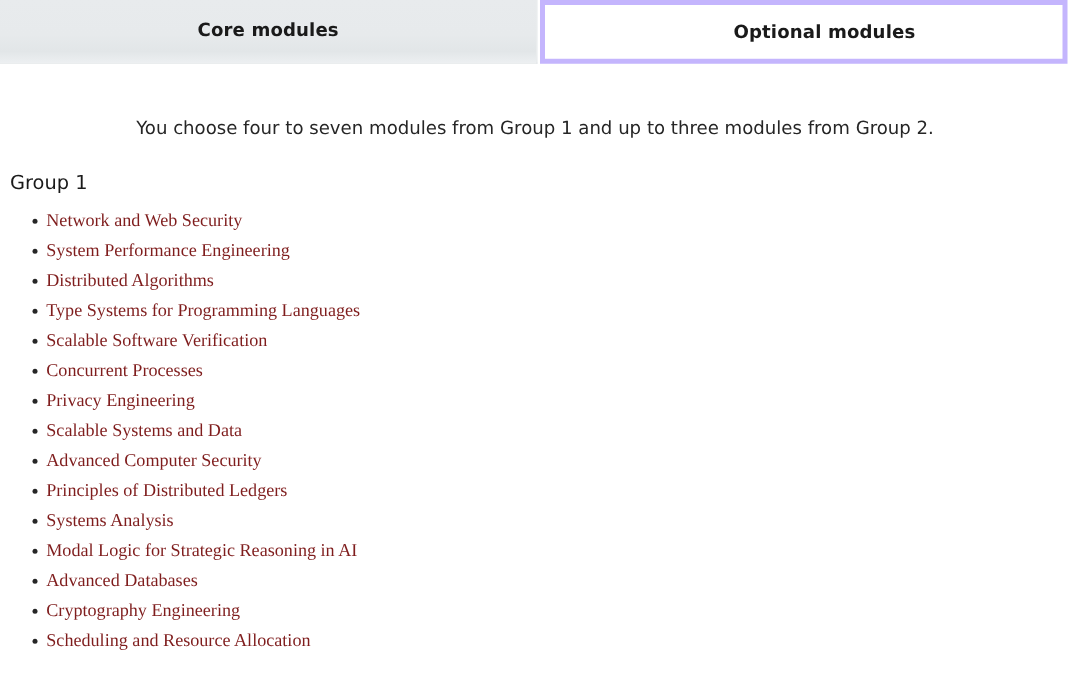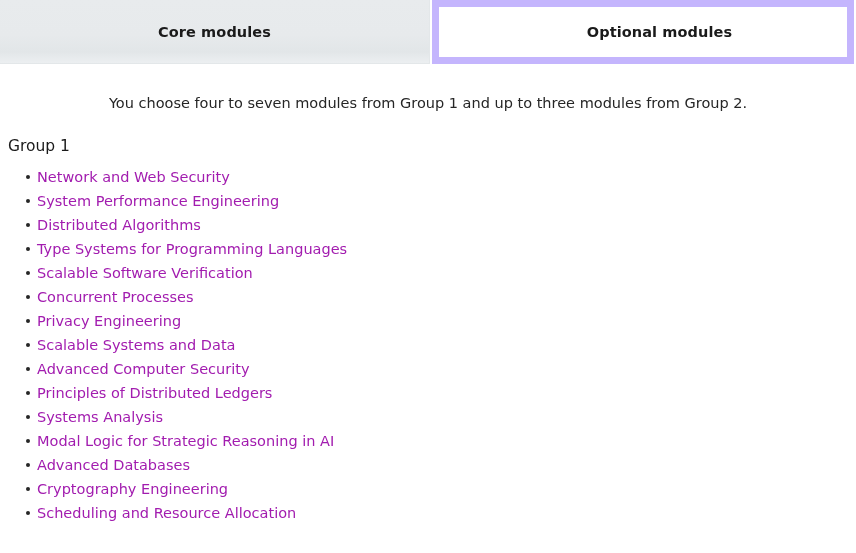--- a/index.html
+++ b/index.html
@@ -20,21 +20,21 @@
   
   .tabs {
     position: relative;
     height: 65px;
     width: 856px;
     box-sizing: border-box;
   }
   .tab {
     position: absolute;
     top: 0;
-    height: 64px;
+    height: 51px;
     box-sizing: border-box;
     display: flex;
     align-items: center;
     justify-content: center;
     font-size: 14.5px;
     font-weight: bold;
     letter-spacing: 0.1px;
     color: #1a1a1a;
     cursor: pointer;
     user-select: none;
@@ -44,21 +44,21 @@
     width: 430px;
     background: linear-gradient(to bottom, #e8ebed 0%, #e7eaec 55%, #e2e6e8 82%, #eceff1 100%);
     border: 1px solid #e3e7e9;
     border-left: none;
     border-top: none;
   }
   .tab-optional {
     left: 432px;
     width: 422px;
     background: #ffffff;
-    border: 7px solid #c4b5fd;
+    border: 4px solid #c4b5fd;
     padding-left: 33px;
   }
 
   
   .content {
     padding: 0 8px;
   }
   .intro {
     margin: 0;
     padding-top: 28px;
@@ -80,22 +80,23 @@
     padding: 0;
     padding-top: 9px;
     list-style: none;
   }
   ul.module-list li {
     position: relative;
     padding-left: 29px;
     height: 24px;
     line-height: 24px;
     font-size: 14.5px;
-    color: #a21caf;
+    color: #7f1d1d;
     white-space: nowrap;
+    font-family: Liberation Serif, serif;
   }
   ul.module-list li::before {
     content: "";
     position: absolute;
     left: 18px;
     top: 10px;
     width: 4px;
     height: 4px;
     border-radius: 50%;
     background: #262626;

